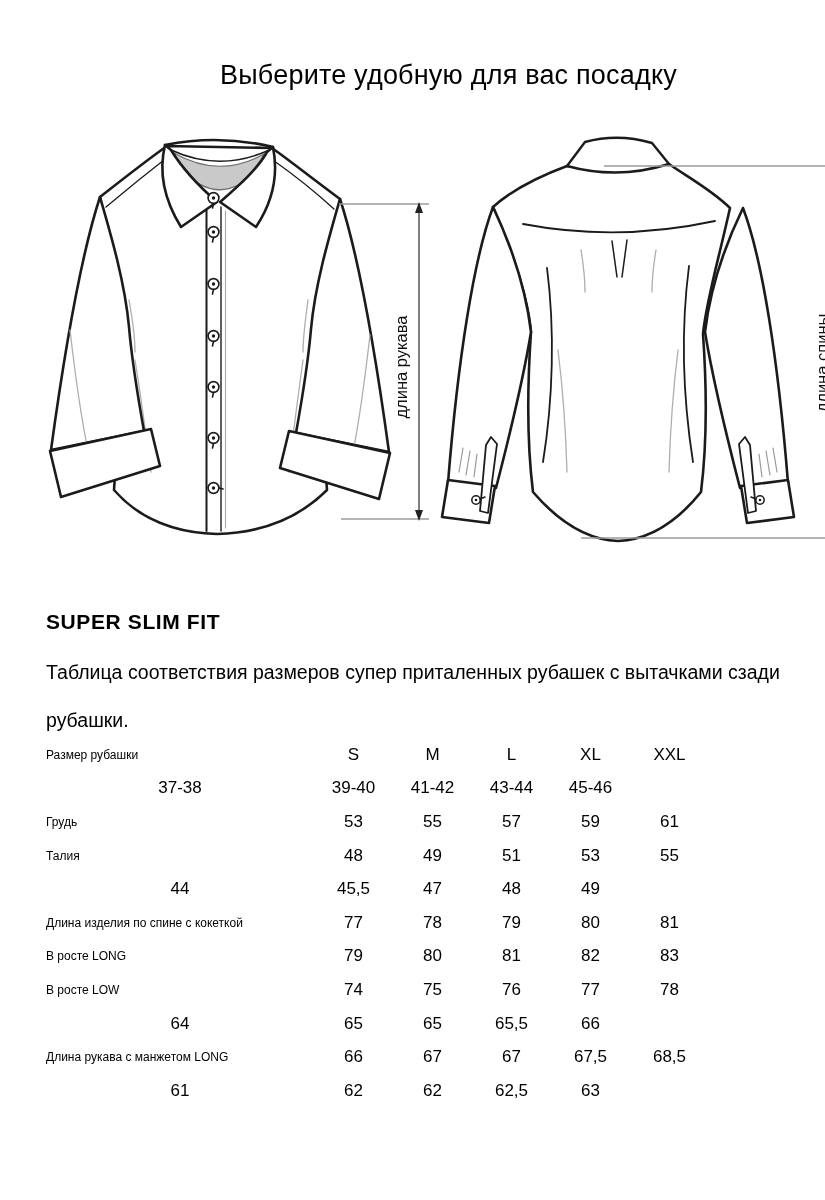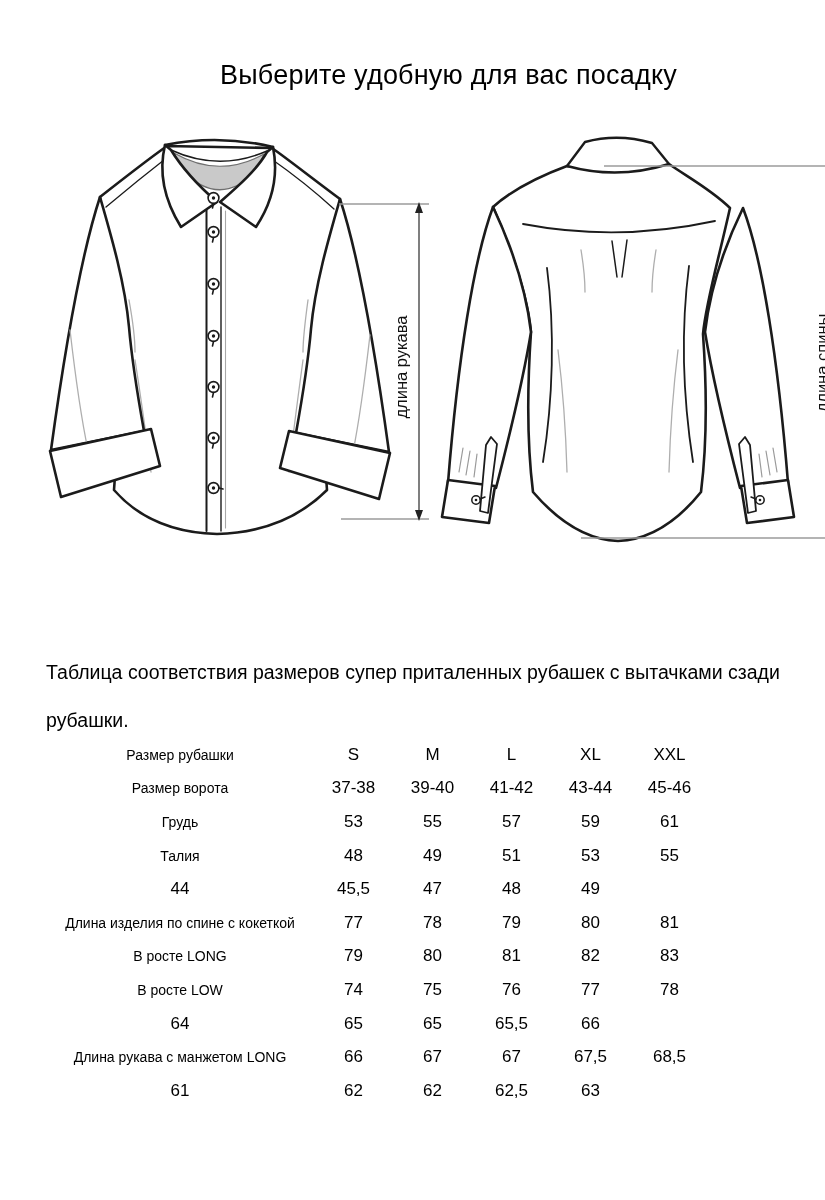--- a/index.html
+++ b/index.html
@@ -32,21 +32,21 @@
   .fit-desc{
     position:absolute;left:10px;top:648px;margin:0;width:792px;
     font-size:19.5px;line-height:48px;font-weight:400;
   }
   .size-table{position:absolute;left:10px;top:738px;width:670px;}
   .trow{
     display:grid;
     grid-template-columns:268px repeat(5,79px);
     height:33.6px;align-items:center;
   }
-  .tlabel{font-size:14px;text-align:center;white-space:nowrap;}
+  .tlabel{font-size:12px;text-align:left;white-space:nowrap;}
   .tcell{font-size:17px;text-align:center;}
 </style>
 </head>
 <body>
 
 <div class="page">
 
   <h1 class="title">Выберите удобную для вас посадку</h1>
 
   <div class="diagram">
@@ -153,33 +153,33 @@
         <line x1="806" y1="169" x2="806" y2="535" stroke="#555555" stroke-width="1.5"></line>
         <polygon points="806,164 802,175 810,175" fill="#222222"></polygon>
         <polygon points="806,540 802,529 810,529" fill="#222222"></polygon>
       </g>
     </svg>
 
     <div class="measure-label front">длина рукава</div>
     <div class="measure-label back">длина спины</div>
   </div>
 
+  <h2 class="fit-heading">SUPER SLIM FIT</h2>
   <p class="fit-desc">Таблица соответствия размеров супер приталенных рубашек с вытачками сзади рубашки.</p>
 
   <div class="size-table">
       <div class="trow">
         <div class="tlabel">Размер рубашки</div>
         <div class="tcell">S</div>
         <div class="tcell">M</div>
         <div class="tcell">L</div>
         <div class="tcell">XL</div>
         <div class="tcell">XXL</div>
       </div>
       <div class="trow">
-        <div class="tlabel">Размер ворота</div>
         <div class="tcell">37-38</div>
         <div class="tcell">39-40</div>
         <div class="tcell">41-42</div>
         <div class="tcell">43-44</div>
         <div class="tcell">45-46</div>
       </div>
       <div class="trow">
         <div class="tlabel">Грудь</div>
         <div class="tcell">53</div>
         <div class="tcell">55</div>

